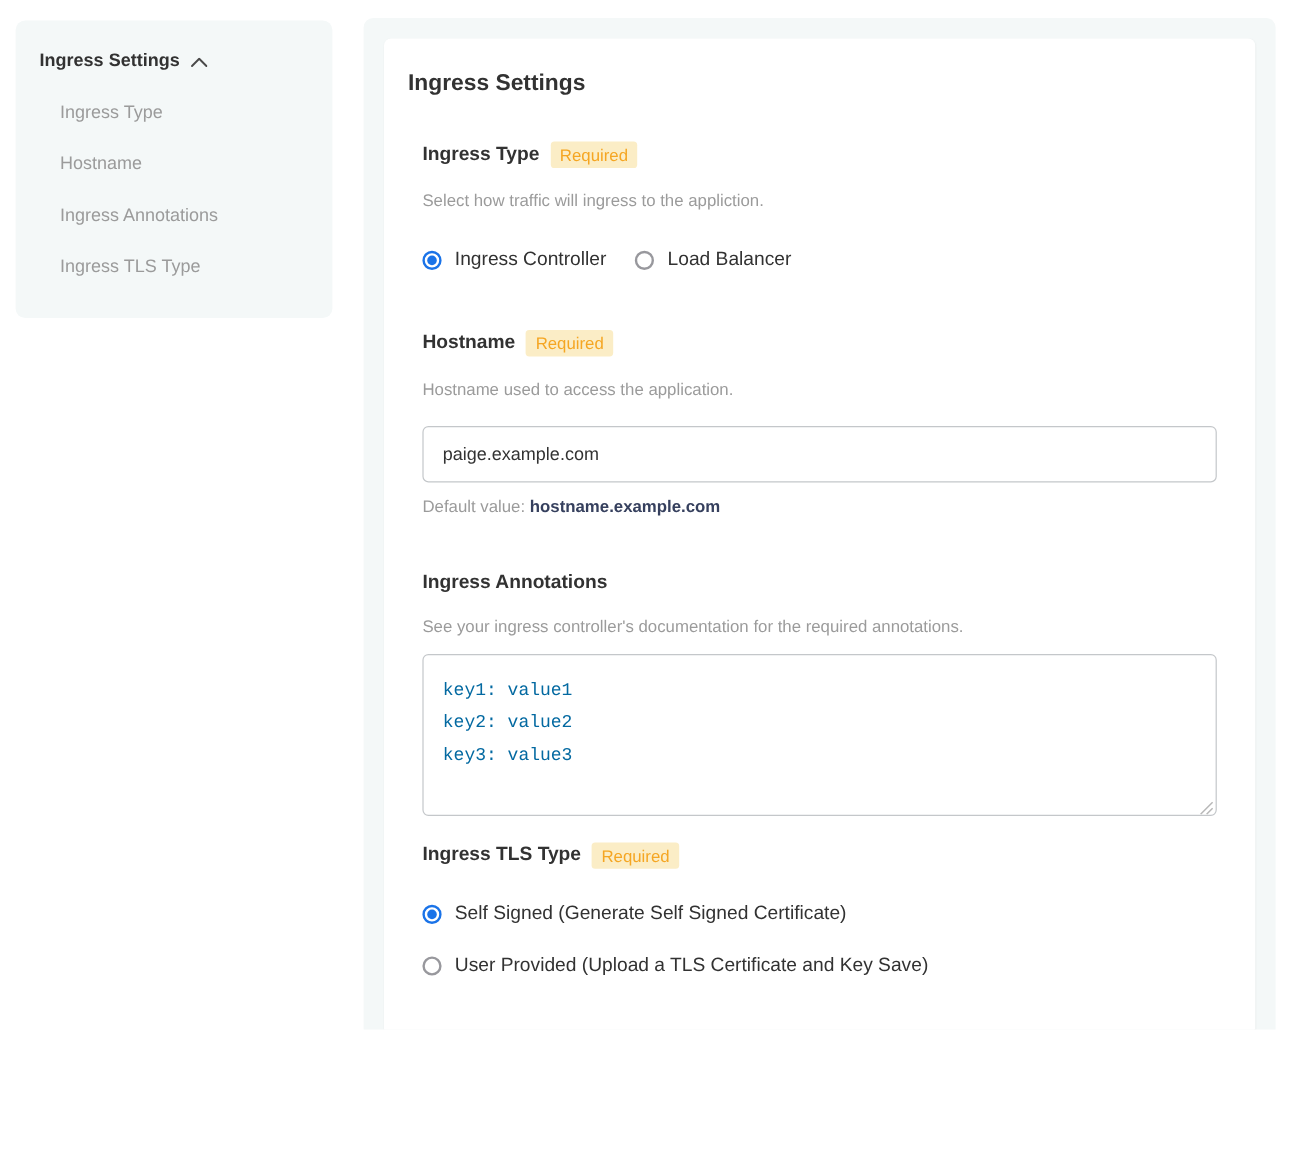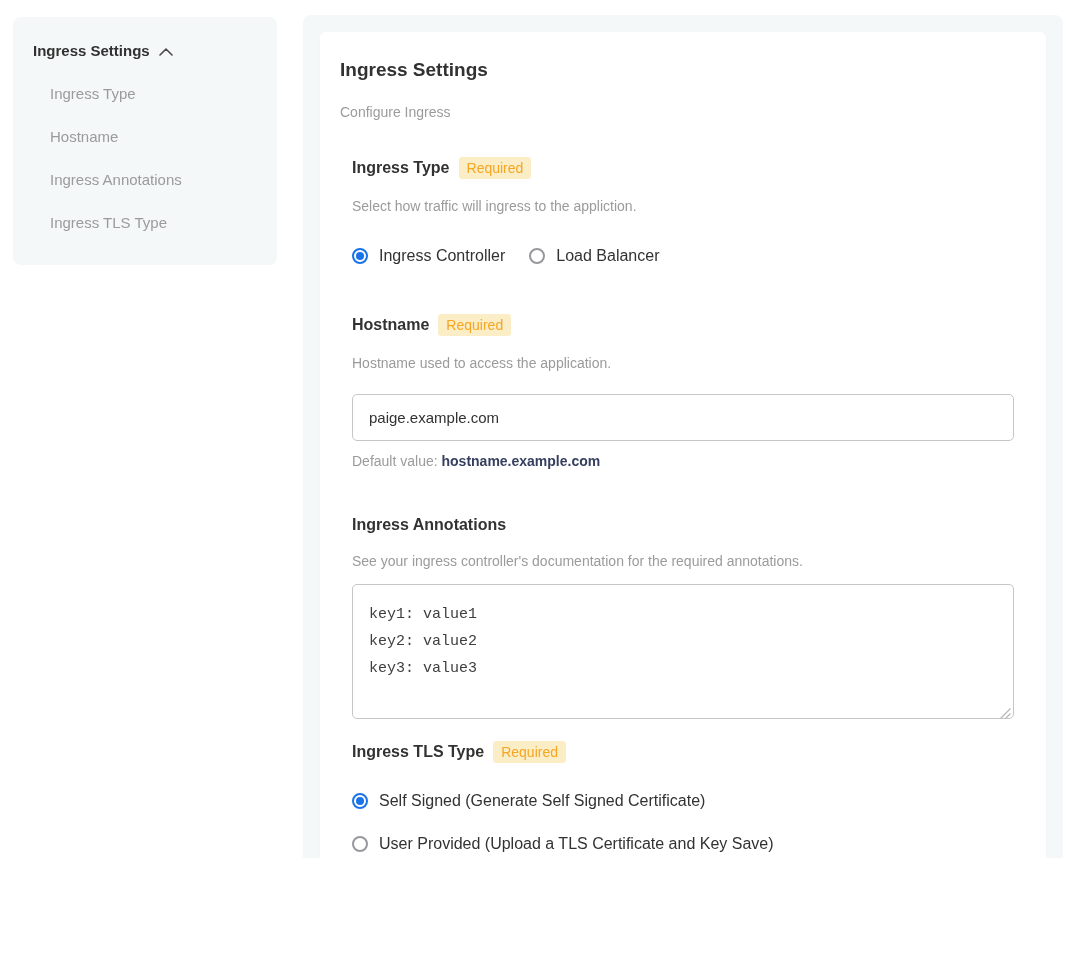--- a/index.html
+++ b/index.html
@@ -53,21 +53,21 @@
   
   .text-input { margin-top:23px; width:100%; height:47px; border:1px solid #c4c7ca;
     border-radius:5px; padding:0 16px; font-size:15px; color:#323232;
     font-family:"Liberation Sans","DejaVu Sans",sans-serif; background:#fff; outline:none; }
   .default-line { margin-top:12px; font-size:14px; color:#9b9b9b; }
   .default-value { color:#36405e; font-weight:bold; }
 
   .textarea-wrap { position:relative; margin-top:15px; }
   .annotations-textarea { width:100%; height:135px; border:1px solid #c4c7ca;
     border-radius:5px; padding:16px; font-size:15px; line-height:27px;
-    color:#404040; font-family:"Liberation Mono","DejaVu Sans Mono",monospace;
+    color:#0369a1; font-family:"Liberation Mono","DejaVu Sans Mono",monospace;
     resize:none; outline:none; display:block; background:#fff; }
   .resize-handle { position:absolute; right:3px; bottom:3px; width:11px; height:11px;
     cursor:nwse-resize; }
 
   
   .save-btn { margin:24px 0 0 1px; display:inline-block; background:#3066e0;
     color:#ffffff; font-size:15px; font-weight:bold; border:none;
     border-bottom:1px solid #22c55e; border-radius:5px; padding:9px 20px 8px;
     cursor:pointer; font-family:"Liberation Sans","DejaVu Sans",sans-serif; }
 </style>
@@ -90,21 +90,20 @@
       <li>Hostname</li>
       <li>Ingress Annotations</li>
       <li>Ingress TLS Type</li>
     </ul>
   </nav>
 
   <main class="main">
     <div class="card">
 
       <h2 class="card-title">Ingress Settings</h2>
-      <p class="card-subtitle">Configure Ingress</p>
 
       <section class="section sec-ingress-type">
         <div class="label-row">
           <span class="section-label">Ingress Type</span>
           <span class="badge">Required</span>
         </div>
         <p class="help-text">Select how traffic will ingress to the appliction.</p>
         <div class="radio-row">
           <label class="radio-option">
             <span class="radio selected"></span>

